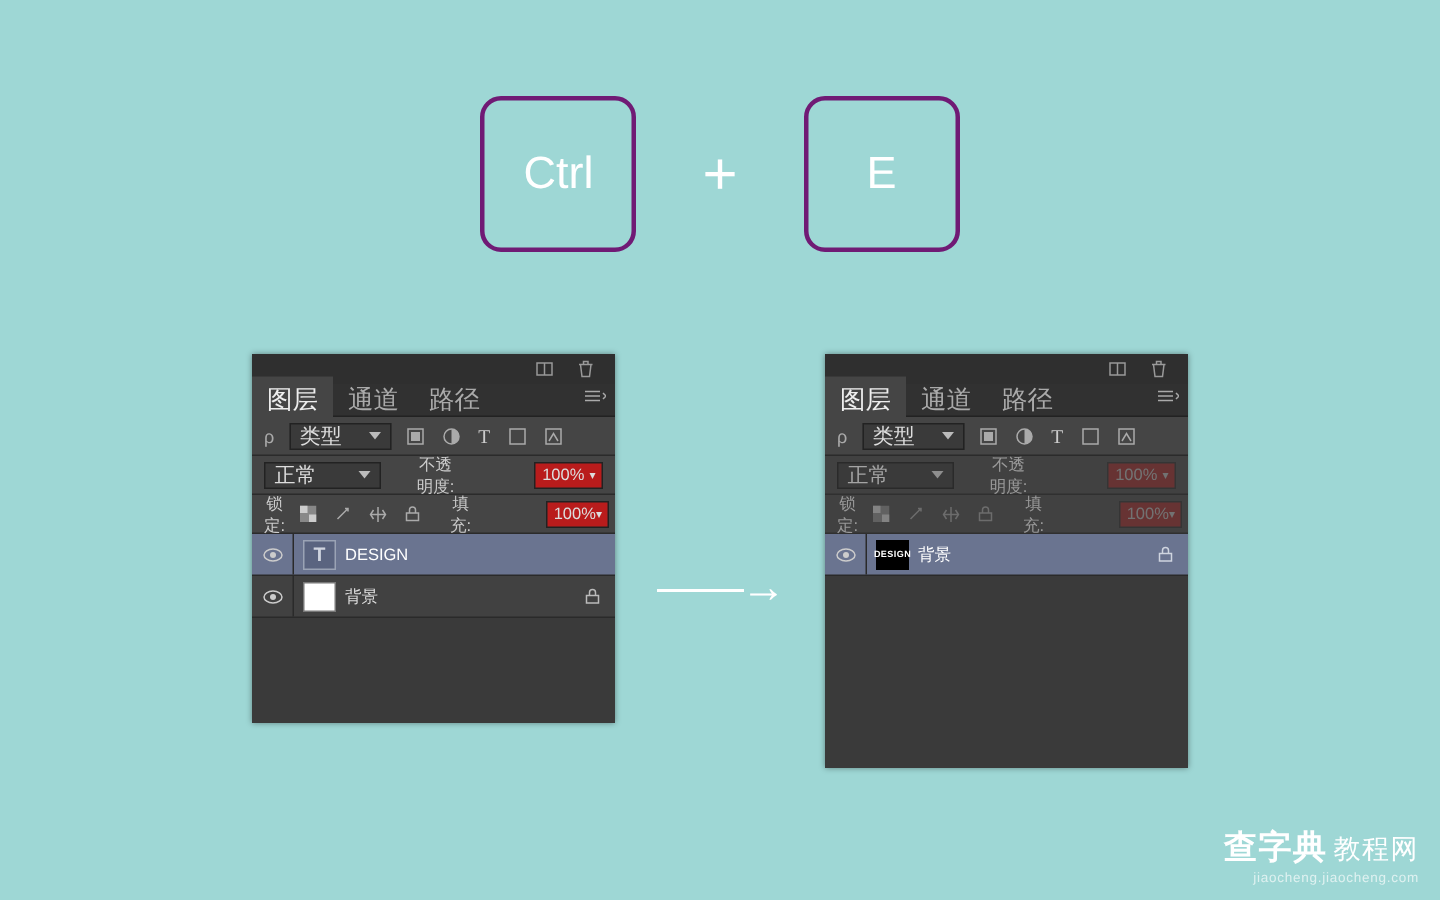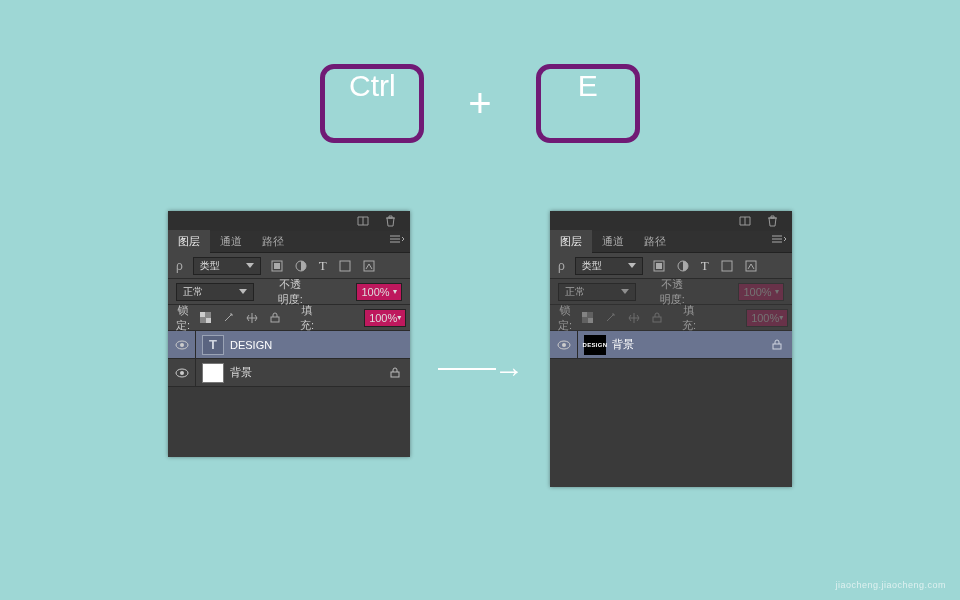--- a/index.html
+++ b/index.html
@@ -14,25 +14,25 @@
 
 .shortcut-row {
   display: flex;
   align-items: center;
   justify-content: center;
   gap: 44px;
   padding-top: 64px;
 }
 .key {
   width: 104px;
-  height: 79px;
-  border: 5px solid #701a75;
+  height: 104px;
+  border: 3px solid #701a75;
   border-radius: 14px;
   display: flex;
-  align-items: flex-start;
+  align-items: center;
   justify-content: center;
   color: #fff;
   font-size: 30px;
   font-weight: 400;
 }
 .key.wide { width: 104px; }
 .plus { color: #fff; font-size: 40px; font-weight: 300; }
 
 .panels-row {
   display: flex;
@@ -71,21 +71,21 @@
 .tabs {
   display: flex;
   align-items: center;
   background: #313131;
   border-bottom: 1px solid #222;
   height: 22px;
   position: relative;
 }
 .tab {
   padding: 4px 10px;
-  font-size: 11px;
+  font-size: 17px;
   color: #aaa;
 }
 .tab.active {
   background: #454545;
   color: #eee;
 }
 .tabs-menu {
   position: absolute;
   right: 6px;
   top: 4px;
@@ -101,30 +101,30 @@
   border-bottom: 1px solid #2b2b2b;
 }
 .sel {
   display: flex;
   align-items: center;
   justify-content: space-between;
   background: #3a3a3a;
   border: 1px solid #222;
   height: 18px;
   padding: 0 6px;
-  font-size: 10px;
+  font-size: 14px;
   color: #ddd;
 }
 .sel.kind { width: 68px; }
 .sel.blend { width: 108px; }
 .sel.caret::after { content: ""; display:inline-block; width:0;height:0;border-left:4px solid transparent;border-right:4px solid transparent;border-top:5px solid #bbb; }
 
 .icons-inline { display: flex; gap: 12px; align-items: center; color: #ccc; }
 .opacity-lbl { font-size: 11px; color: #ccc; text-align: center; }
-.val-box { display:flex;align-items:center;justify-content:space-between;background:#be185d;border:1px solid #222;width:62px;height:18px;padding:0 4px;font-size:11px;color:#ddd;margin-left:40px; }
+.val-box { display:flex;align-items:center;justify-content:space-between;background:#b91c1c;border:1px solid #222;width:62px;height:18px;padding:0 4px;font-size:11px;color:#ddd;margin-left:40px; }
 .val-box.dim { opacity: 0.5; }
 .spcr { flex: 1; }
 
 .layer {
   display: flex;
   align-items: center;
   height: 28px;
   background: #414141;
   border-bottom: 1px solid #2a2a2a;
   font-size: 11px;
@@ -432,14 +432,18 @@
           </svg>
         </span>
     </div>
 
     <div class="panel-body-spacer tall"></div>
   </div>
 
 </div>
 
 <div class="watermark">
+  <div class="wm-main">
+    <span>查字典</span>
+    <span style="font-weight:400;font-size:18px">教程网</span>
+  </div>
   <div class="wm-sub">jiaocheng.jiaocheng.com</div>
 </div>
 
 </body></html>

